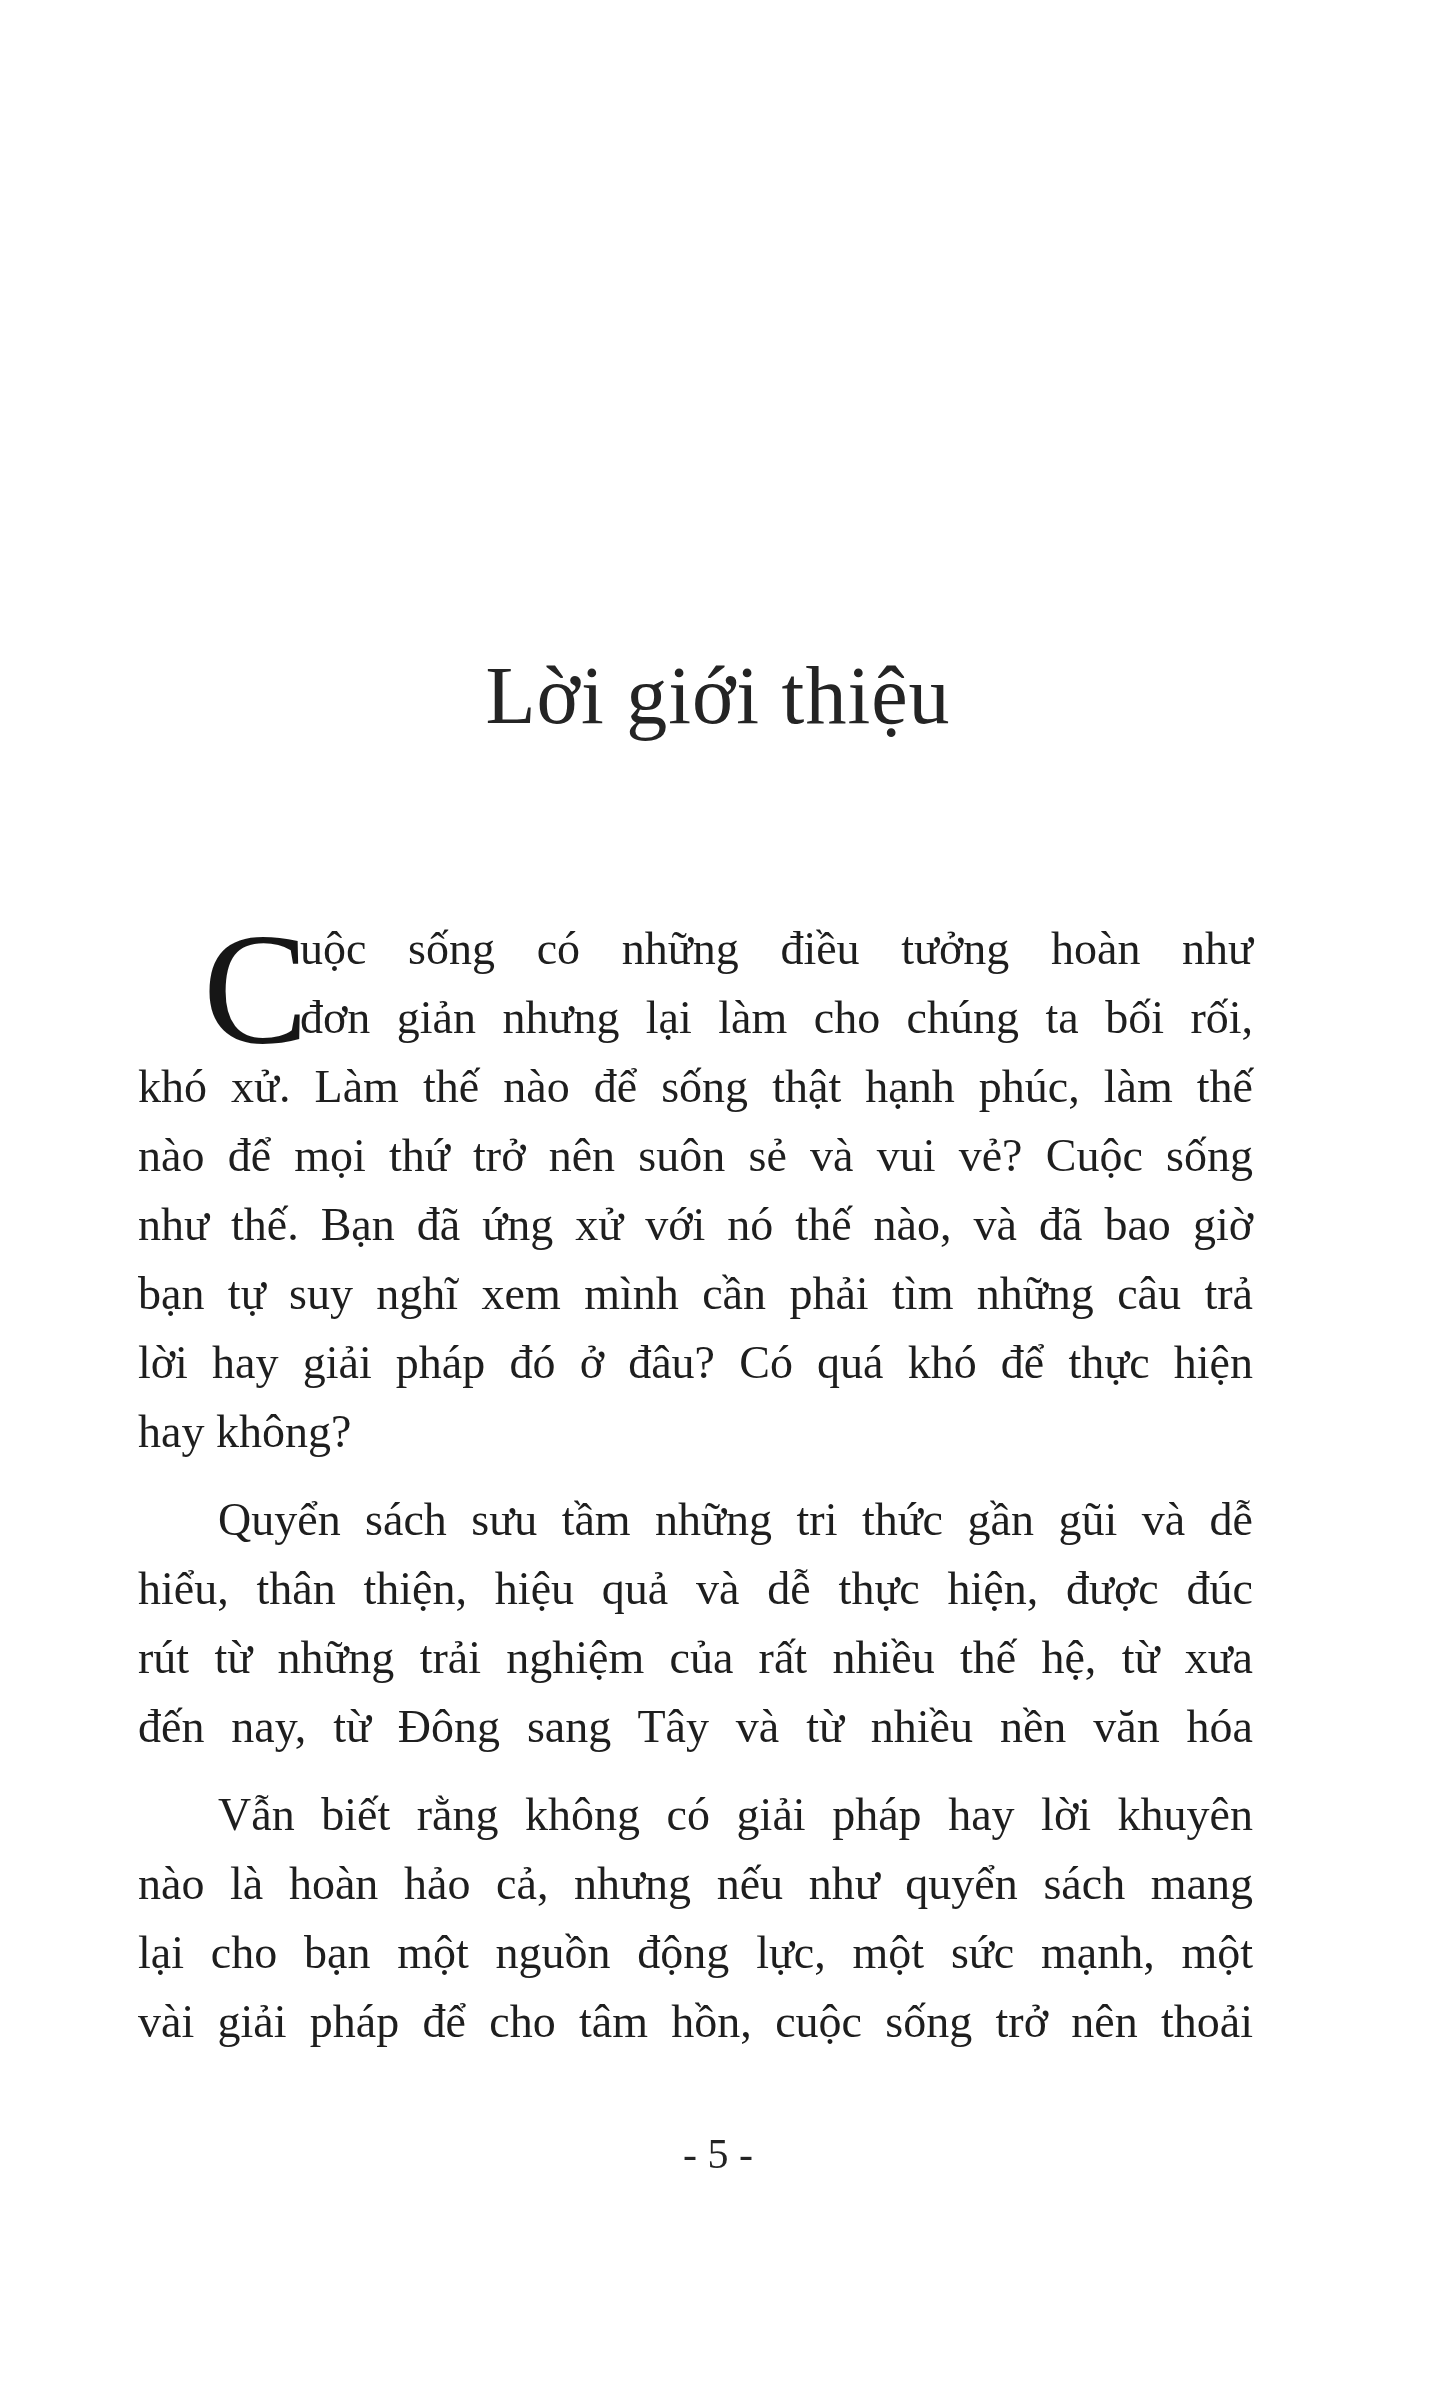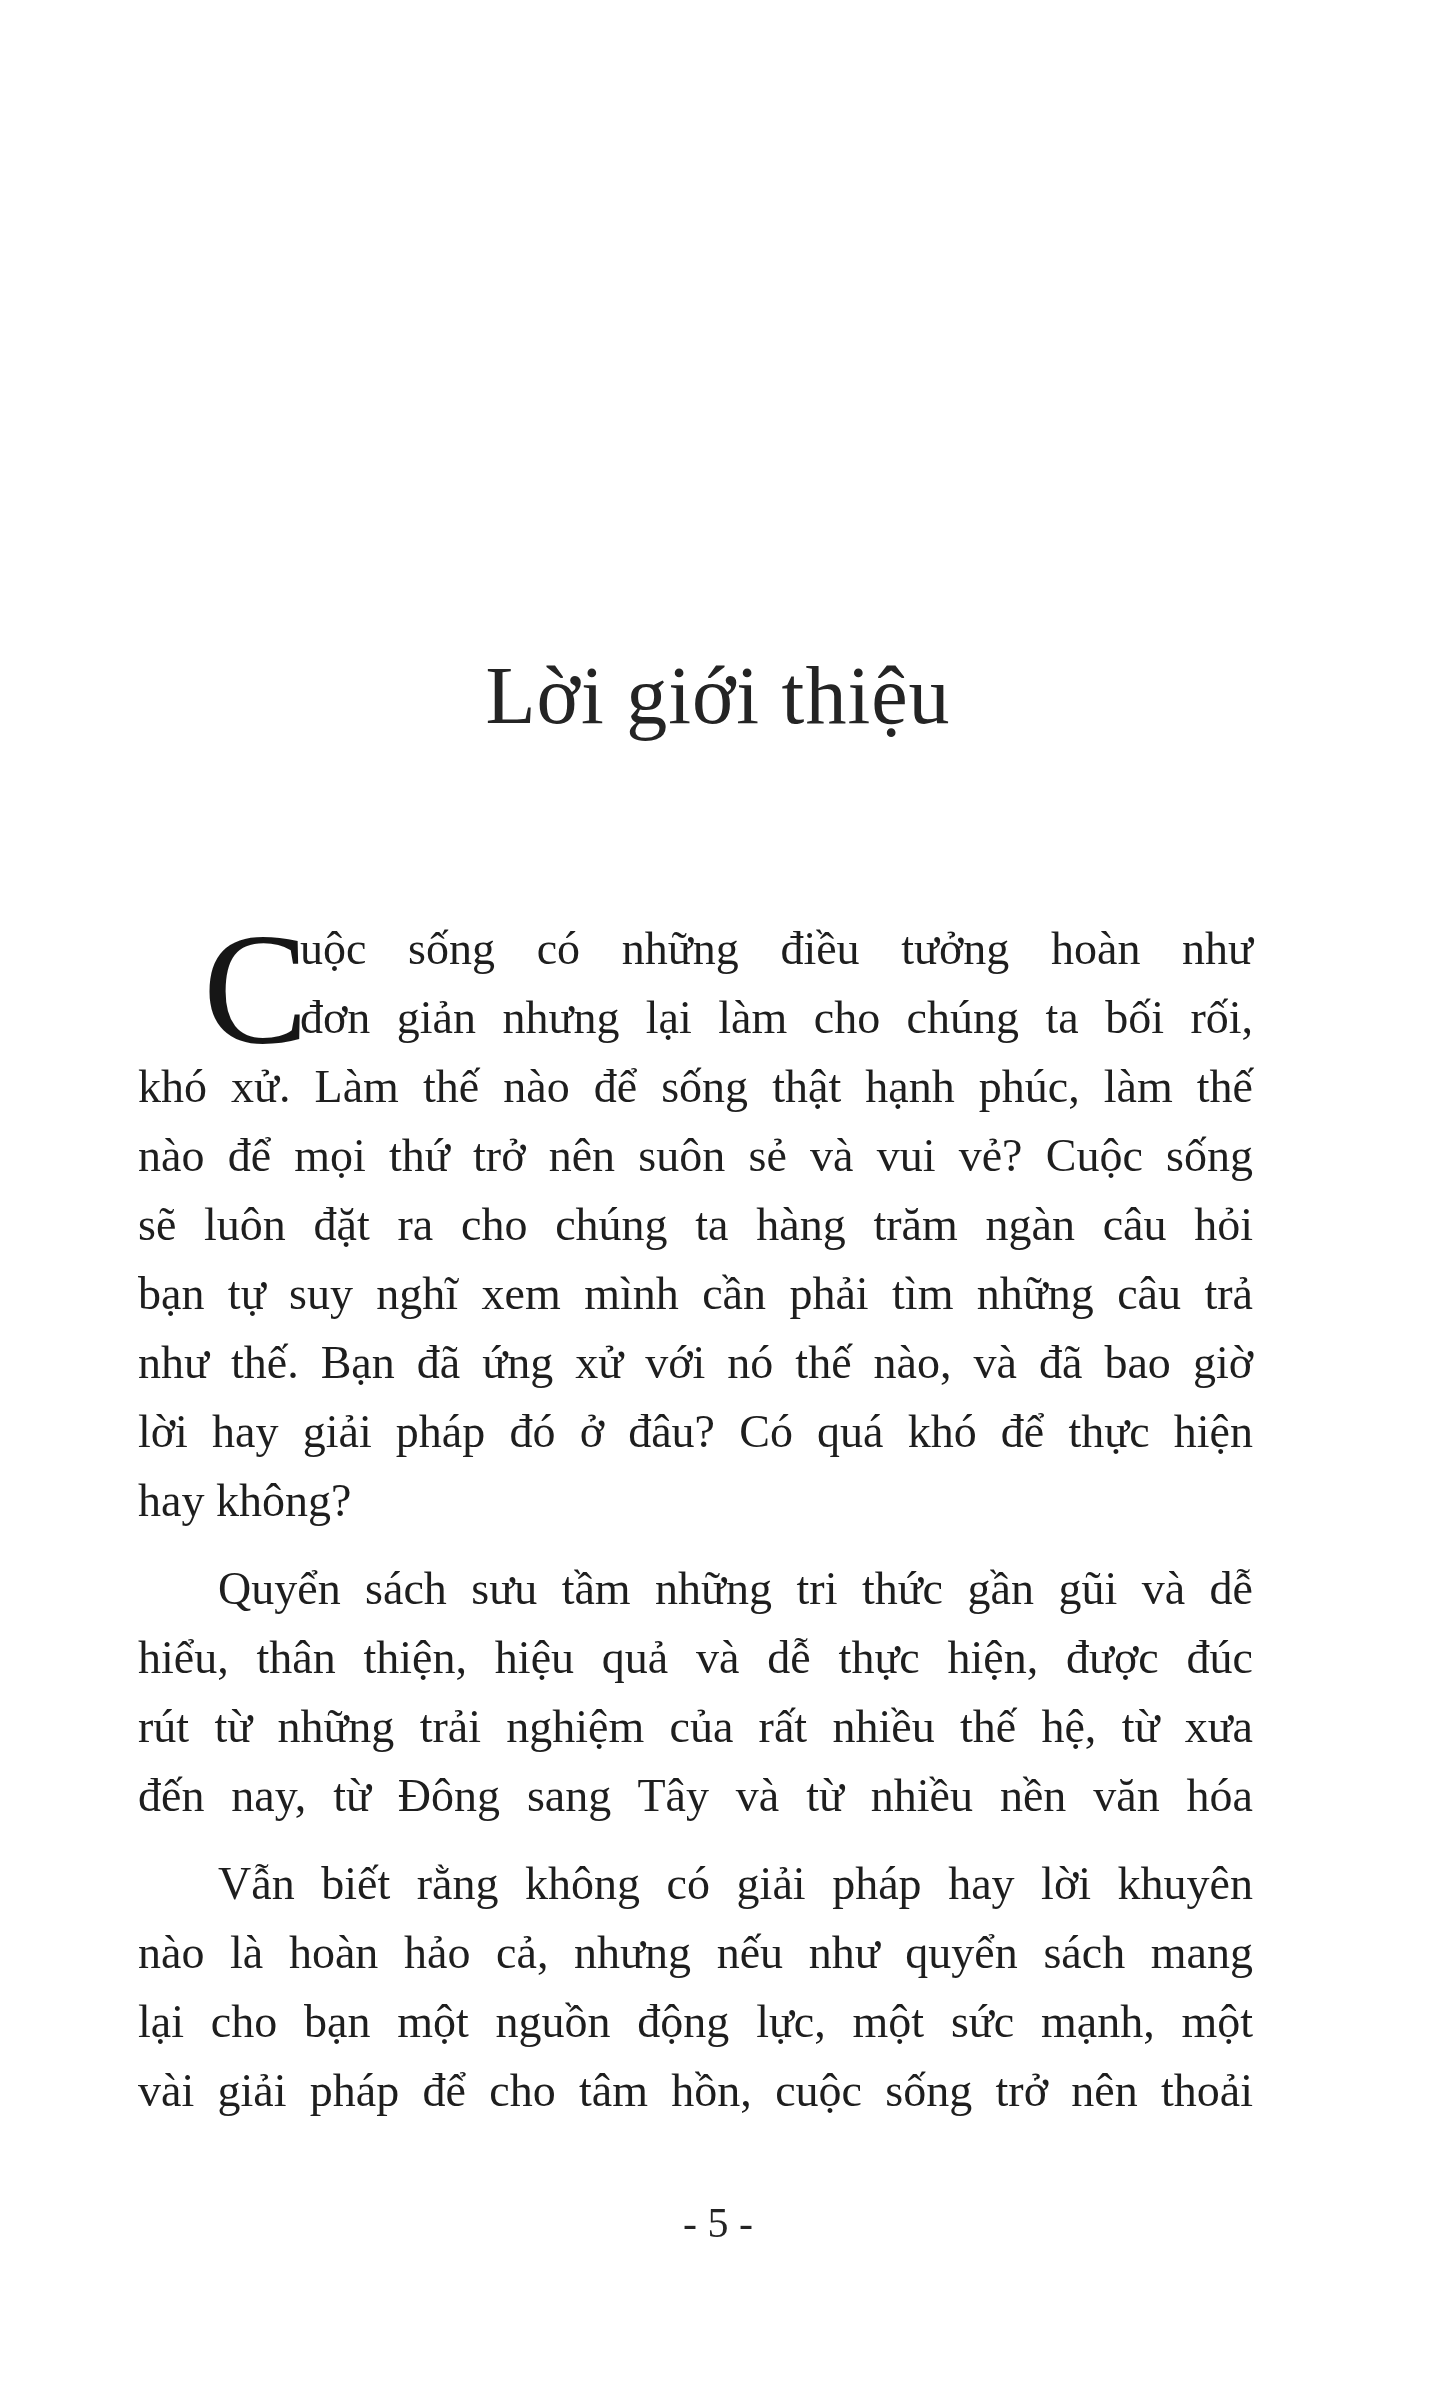--- a/index.html
+++ b/index.html
@@ -82,23 +82,22 @@
   <h1 class="chapter-title">Lời giới thiệu</h1>
 
   <div class="body-text">
 
     <div class="paragraph para-first">
       <span class="drop-cap">C</span>
       <div class="line dropcap-offset">uộc sống có những điều tưởng hoàn như</div>
       <div class="line dropcap-offset">đơn giản nhưng lại làm cho chúng ta bối rối,</div>
       <div class="line">khó xử. Làm thế nào để sống thật hạnh phúc, làm thế</div>
       <div class="line">nào để mọi thứ trở nên suôn sẻ và vui vẻ? Cuộc sống</div>
-      <div class="line">sẽ luôn đặt ra cho chúng ta hàng trăm ngàn câu hỏi</div>
+      <div class="line">như thế. Bạn đã ứng xử với nó thế nào, và đã bao giờ</div>
       <div class="line">bạn tự suy nghĩ xem mình cần phải tìm những câu trả</div>
-      <div class="line">như thế. Bạn đã ứng xử với nó thế nào, và đã bao giờ</div>
       <div class="line">lời hay giải pháp đó ở đâu? Có quá khó để thực hiện</div>
       <div class="line align-left">hay không?</div>
     </div>
 
     <div class="paragraph">
       <div class="line indent">Quyển sách sưu tầm những tri thức gần gũi và dễ</div>
       <div class="line">hiểu, thân thiện, hiệu quả và dễ thực hiện, được đúc</div>
       <div class="line">rút từ những trải nghiệm của rất nhiều thế hệ, từ xưa</div>
       <div class="line">đến nay, từ Đông sang Tây và từ nhiều nền văn hóa</div>
     </div>

